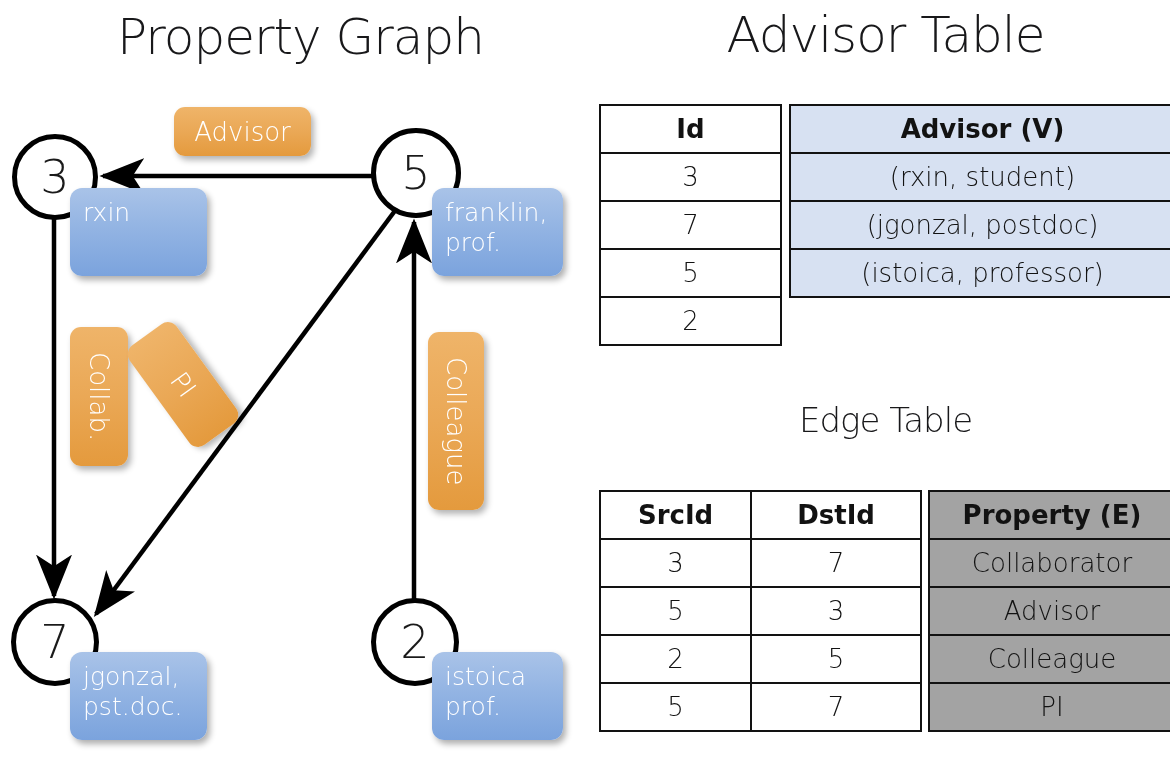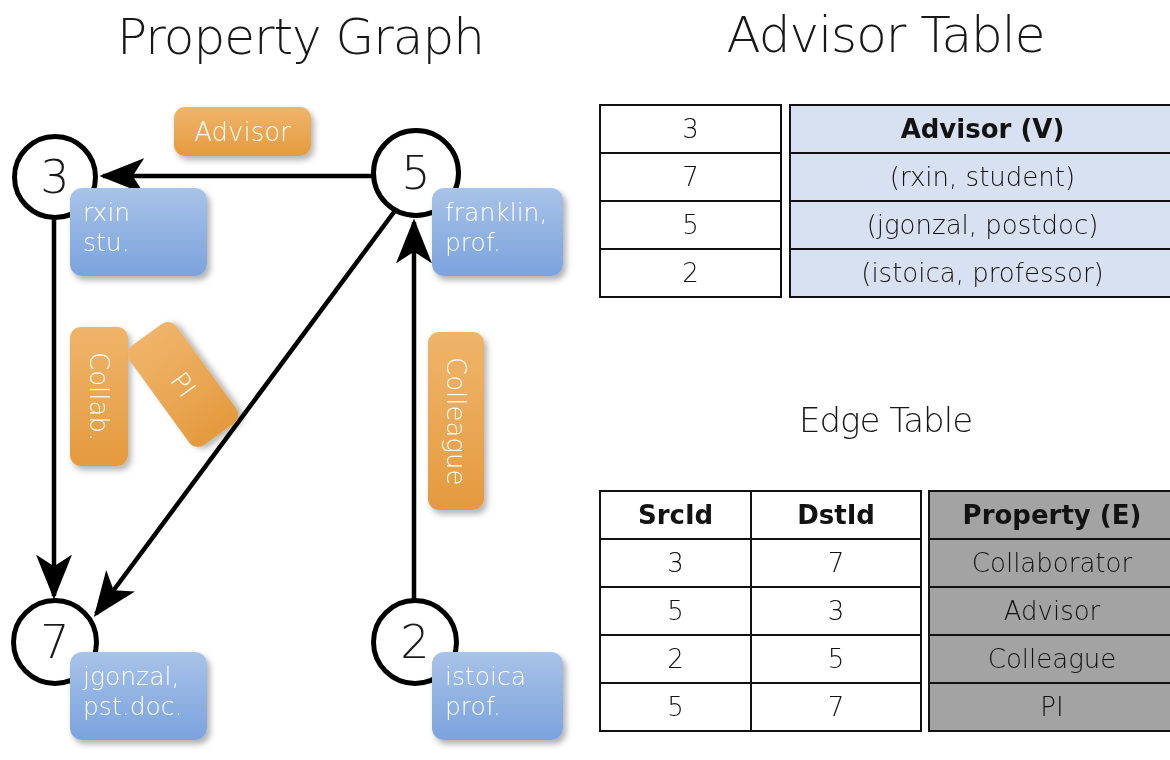--- a/index.html
+++ b/index.html
@@ -119,21 +119,20 @@
     </div>
     <div class="node" style="left:3px;top:598px;width:88px;height:88px;">
       <span>7</span>
     </div>
     <div class="node" style="left:363px;top:598px;width:88px;height:88px;">
       <span>2</span>
     </div>
 
     <div class="prop-box" style="left:62px;top:188px;width:137px;height:88px;">
       <div>rxin</div>
-      <div>stu.</div>
     </div>
 
     <div class="prop-box" style="left:424px;top:188px;width:131px;height:88px;">
       <div>franklin,</div>
       <div>prof.</div>
     </div>
 
     <div class="prop-box" style="left:62px;top:652px;width:137px;height:88px;">
       <div>jgonzal,</div>
       <div>pst.doc.</div>
@@ -142,20 +141,23 @@
     <div class="prop-box" style="left:424px;top:652px;width:131px;height:88px;">
       <div>istoica</div>
       <div>prof.</div>
     </div>
   </div>
 
   <div class="title" id="vertex-title">Advisor Table</div>
 
   <table class="tbl" id="vt-ids">
     <tbody>
+        <tr>
+      <th class="id-col">Id</th>
+    </tr>
     <tr>
       <td class="id-col">3</td>
     </tr>
     <tr>
       <td class="id-col">7</td>
     </tr>
     <tr>
       <td class="id-col">5</td>
     </tr>
     <tr>

